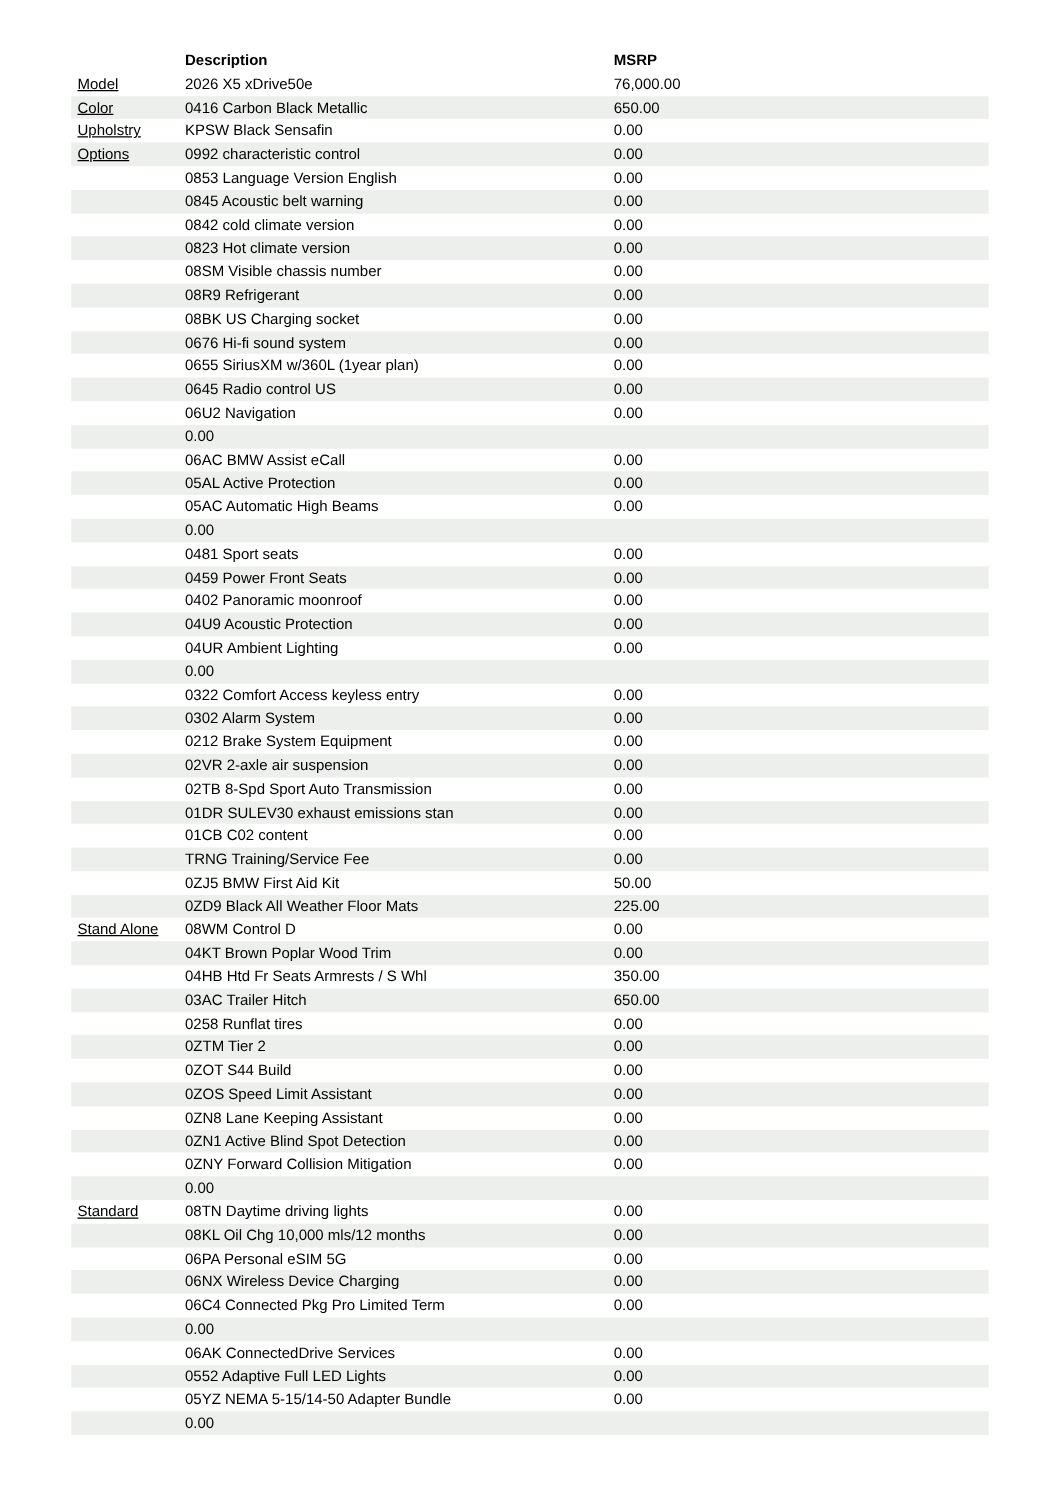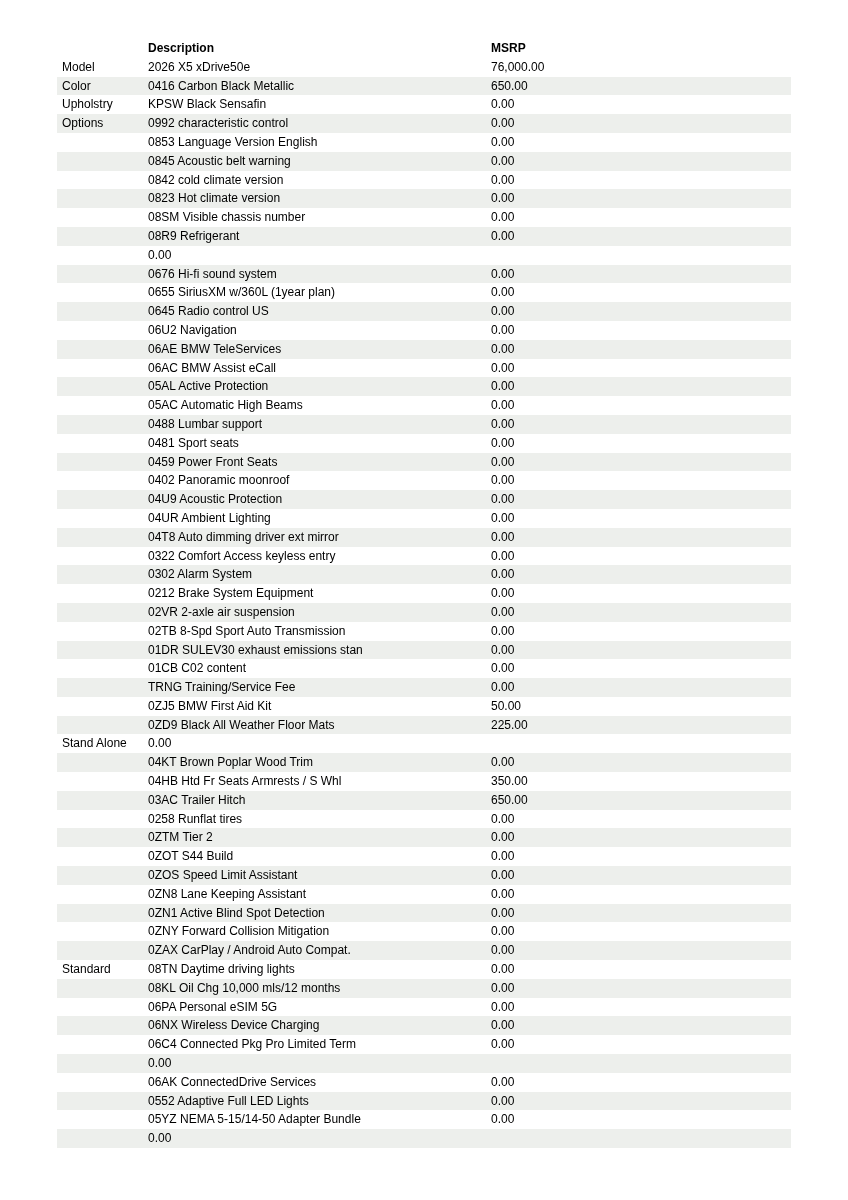--- a/index.html
+++ b/index.html
@@ -12,21 +12,21 @@
   .page { position: relative; width: 848px; height: 1200px; overflow: hidden; }
   .table { position: absolute; left: 57px; top: 39px; width: 734px; }
   .row {
     display: flex;
     height: 18.8px;
     line-height: 18.8px;
     font-size: 12px;
   }
   .row.stripe { background: var(--stripe, #edefec); }
   .cell { overflow: hidden; white-space: nowrap; }
-  .cat  { width: 91px; padding-left: 5px; }
+  .cat  { width: 91px; padding-left: 5px; text-decoration: underline; }
   .desc { flex: 1; }
   .msrp { width: 120px; }
   .spacer { width: 180px; }
   .header-row .desc, .header-row .msrp { font-weight: bold; }
 </style>
 </head>
 <body>
 
 <div class="page">
   <div class="table">
@@ -92,20 +92,21 @@
           <div class="cell spacer"></div>
         </div>
         <div class="row stripe">
           <div class="cell cat"></div>
           <div class="cell desc">08R9 Refrigerant</div>
           <div class="cell msrp">0.00</div>
           <div class="cell spacer"></div>
         </div>
         <div class="row">
           <div class="cell cat"></div>
+          <div class="cell desc">08BK US Charging socket</div>
           <div class="cell msrp">0.00</div>
           <div class="cell spacer"></div>
         </div>
         <div class="row stripe">
           <div class="cell cat"></div>
           <div class="cell desc">0676 Hi-fi sound system</div>
           <div class="cell msrp">0.00</div>
           <div class="cell spacer"></div>
         </div>
         <div class="row">
@@ -121,21 +122,20 @@
           <div class="cell spacer"></div>
         </div>
         <div class="row">
           <div class="cell cat"></div>
           <div class="cell desc">06U2 Navigation</div>
           <div class="cell msrp">0.00</div>
           <div class="cell spacer"></div>
         </div>
         <div class="row stripe">
           <div class="cell cat"></div>
-          <div class="cell desc">06AE BMW TeleServices</div>
           <div class="cell msrp">0.00</div>
           <div class="cell spacer"></div>
         </div>
         <div class="row">
           <div class="cell cat"></div>
           <div class="cell desc">06AC BMW Assist eCall</div>
           <div class="cell msrp">0.00</div>
           <div class="cell spacer"></div>
         </div>
         <div class="row stripe">
@@ -145,21 +145,20 @@
           <div class="cell spacer"></div>
         </div>
         <div class="row">
           <div class="cell cat"></div>
           <div class="cell desc">05AC Automatic High Beams</div>
           <div class="cell msrp">0.00</div>
           <div class="cell spacer"></div>
         </div>
         <div class="row stripe">
           <div class="cell cat"></div>
-          <div class="cell desc">0488 Lumbar support</div>
           <div class="cell msrp">0.00</div>
           <div class="cell spacer"></div>
         </div>
         <div class="row">
           <div class="cell cat"></div>
           <div class="cell desc">0481 Sport seats</div>
           <div class="cell msrp">0.00</div>
           <div class="cell spacer"></div>
         </div>
         <div class="row stripe">
@@ -181,21 +180,20 @@
           <div class="cell spacer"></div>
         </div>
         <div class="row">
           <div class="cell cat"></div>
           <div class="cell desc">04UR Ambient Lighting</div>
           <div class="cell msrp">0.00</div>
           <div class="cell spacer"></div>
         </div>
         <div class="row stripe">
           <div class="cell cat"></div>
-          <div class="cell desc">04T8 Auto dimming driver ext mirror</div>
           <div class="cell msrp">0.00</div>
           <div class="cell spacer"></div>
         </div>
         <div class="row">
           <div class="cell cat"></div>
           <div class="cell desc">0322 Comfort Access keyless entry</div>
           <div class="cell msrp">0.00</div>
           <div class="cell spacer"></div>
         </div>
         <div class="row stripe">
@@ -247,20 +245,21 @@
           <div class="cell spacer"></div>
         </div>
         <div class="row stripe">
           <div class="cell cat"></div>
           <div class="cell desc">0ZD9 Black All Weather Floor Mats</div>
           <div class="cell msrp">225.00</div>
           <div class="cell spacer"></div>
         </div>
         <div class="row">
           <div class="cell cat">Stand Alone</div>
+          <div class="cell desc">08WM Control D</div>
           <div class="cell msrp">0.00</div>
           <div class="cell spacer"></div>
         </div>
         <div class="row stripe">
           <div class="cell cat"></div>
           <div class="cell desc">04KT Brown Poplar Wood Trim</div>
           <div class="cell msrp">0.00</div>
           <div class="cell spacer"></div>
         </div>
         <div class="row">
@@ -312,21 +311,20 @@
           <div class="cell spacer"></div>
         </div>
         <div class="row">
           <div class="cell cat"></div>
           <div class="cell desc">0ZNY Forward Collision Mitigation</div>
           <div class="cell msrp">0.00</div>
           <div class="cell spacer"></div>
         </div>
         <div class="row stripe">
           <div class="cell cat"></div>
-          <div class="cell desc">0ZAX CarPlay / Android Auto Compat.</div>
           <div class="cell msrp">0.00</div>
           <div class="cell spacer"></div>
         </div>
         <div class="row">
           <div class="cell cat">Standard</div>
           <div class="cell desc">08TN Daytime driving lights</div>
           <div class="cell msrp">0.00</div>
           <div class="cell spacer"></div>
         </div>
         <div class="row stripe">

